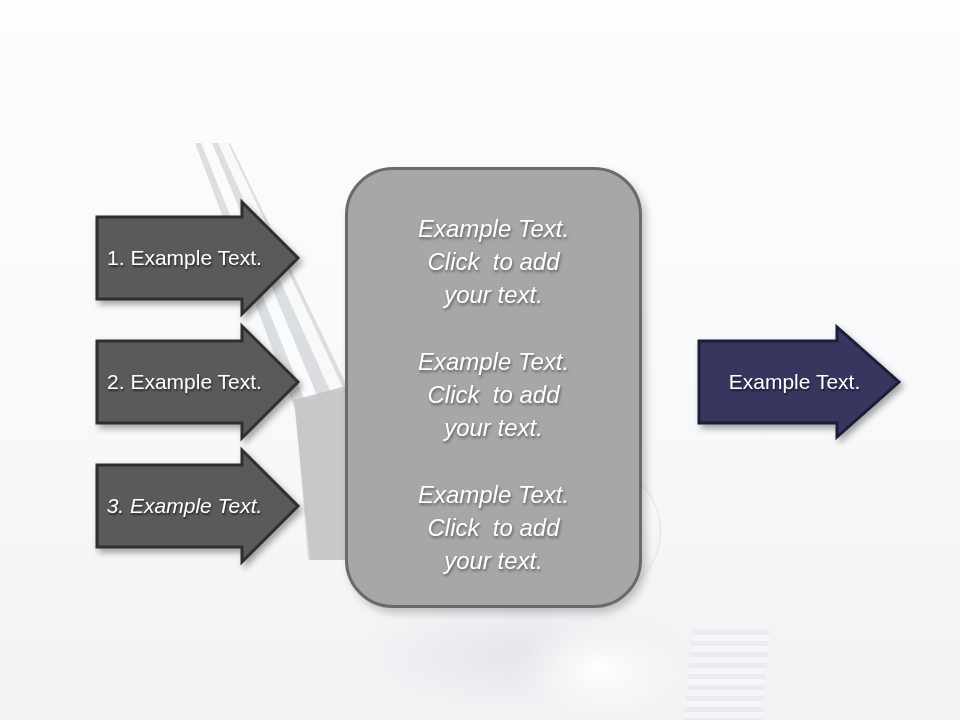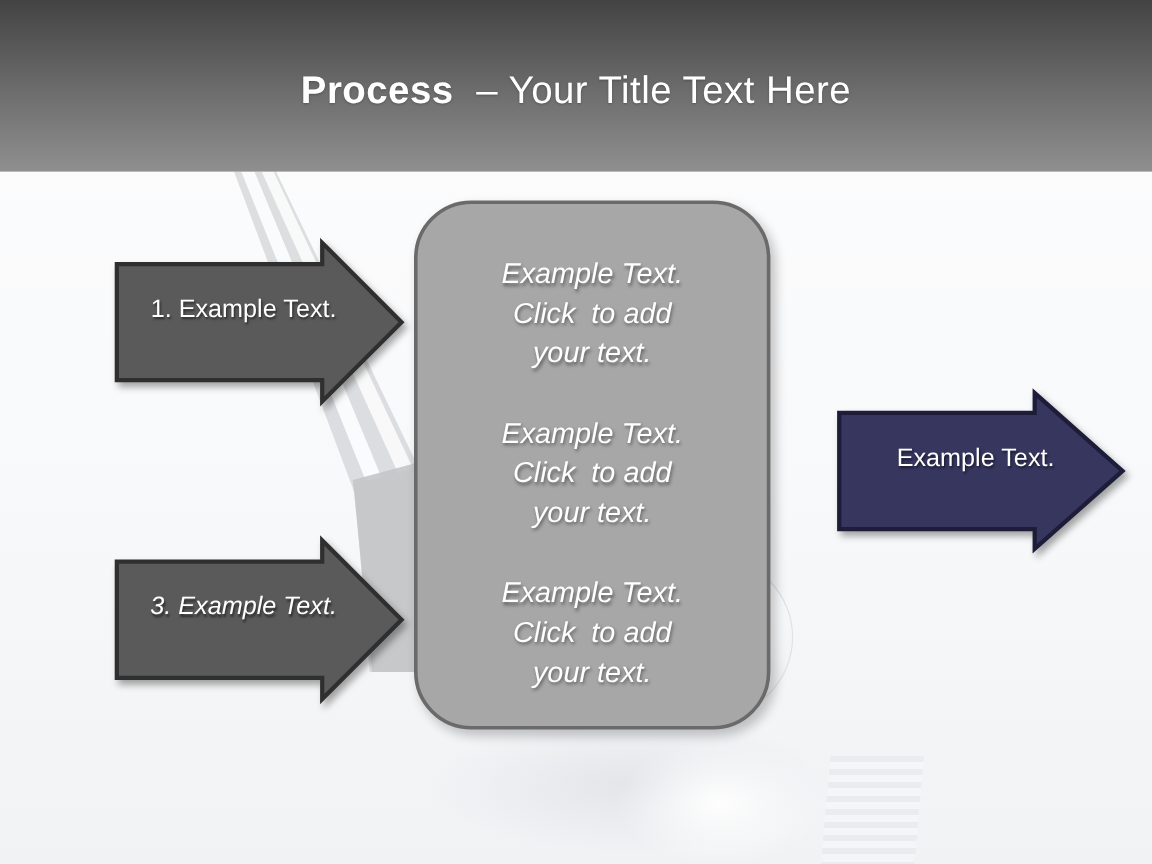--- a/index.html
+++ b/index.html
@@ -93,21 +93,20 @@
     font-size: 24px;
     line-height: 33px;
     text-shadow: 1px 2px 3px rgba(0,0,0,0.45);
   }
 
   
   .arrow {
     position: absolute;
     width: 205px; height: 116px;
     z-index: 15;
-    padding-left: 37px;
   }
   .arrow svg {
     position: absolute; inset: 0;
     overflow: visible;
     filter: drop-shadow(3px 4px 3px rgba(0,0,0,0.35));
   }
   .arrow-step polygon {
     fill: var(--step-arrow-fill, #5a5a5a);
     stroke: var(--step-arrow-border, #2f2f2f);
     stroke-width: 3;
@@ -146,46 +145,46 @@
       <polygon points="201,143 212,143 318,398 305,401" fill="#fbfcfd" opacity="0.95"></polygon>
       <polygon points="218,143 228,143 344,390 332,395" fill="#ffffff" opacity="0.8"></polygon>
       <polygon points="294,400 346,386 354,470 354,560 310,560" fill="#c3c5c8" opacity="0.9"></polygon>
     </svg>
     <div class="bg-ball"></div>
     <div class="bg-box-reflection"></div>
     <div class="bg-club-highlight"></div>
     <div class="bg-club-grooves"></div>
   </div>
 
-  <div class="header-band">
-    <div class="slide-title">
-      <span class="t-bold">Process</span>
-      <span class="t-rest">– Your Title Text Here</span>
-    </div>
-  </div>
 
   <div class="center-box">
     <div class="text-block">Example Text.
 Click  to add
 your text.</div>
     <div class="text-block">Example Text.
 Click  to add
 your text.</div>
     <div class="text-block">Example Text.
 Click  to add
 your text.</div>
   </div>
 
   <div class="arrow arrow-step" id="step-arrow-1">
     <svg viewBox="0 0 205 116">
       <polygon points="2,17 147,17 147,2 203,58 147,114 147,99 2,99"></polygon>
     </svg>
     <div class="label">1. Example Text.</div>
   </div>
 
+  <div class="arrow arrow-step" id="step-arrow-2">
+    <svg viewBox="0 0 205 116">
+      <polygon points="2,17 147,17 147,2 203,58 147,114 147,99 2,99"></polygon>
+    </svg>
+    <div class="label">2. Example Text.</div>
+  </div>
 
   <div class="arrow arrow-step" id="step-arrow-3">
     <svg viewBox="0 0 205 116">
       <polygon points="2,17 147,17 147,2 203,58 147,114 147,99 2,99"></polygon>
     </svg>
     <div class="label">3. Example Text.</div>
   </div>
 
   <div class="arrow arrow-result" id="result-arrow">
     <svg viewBox="0 0 205 116">

